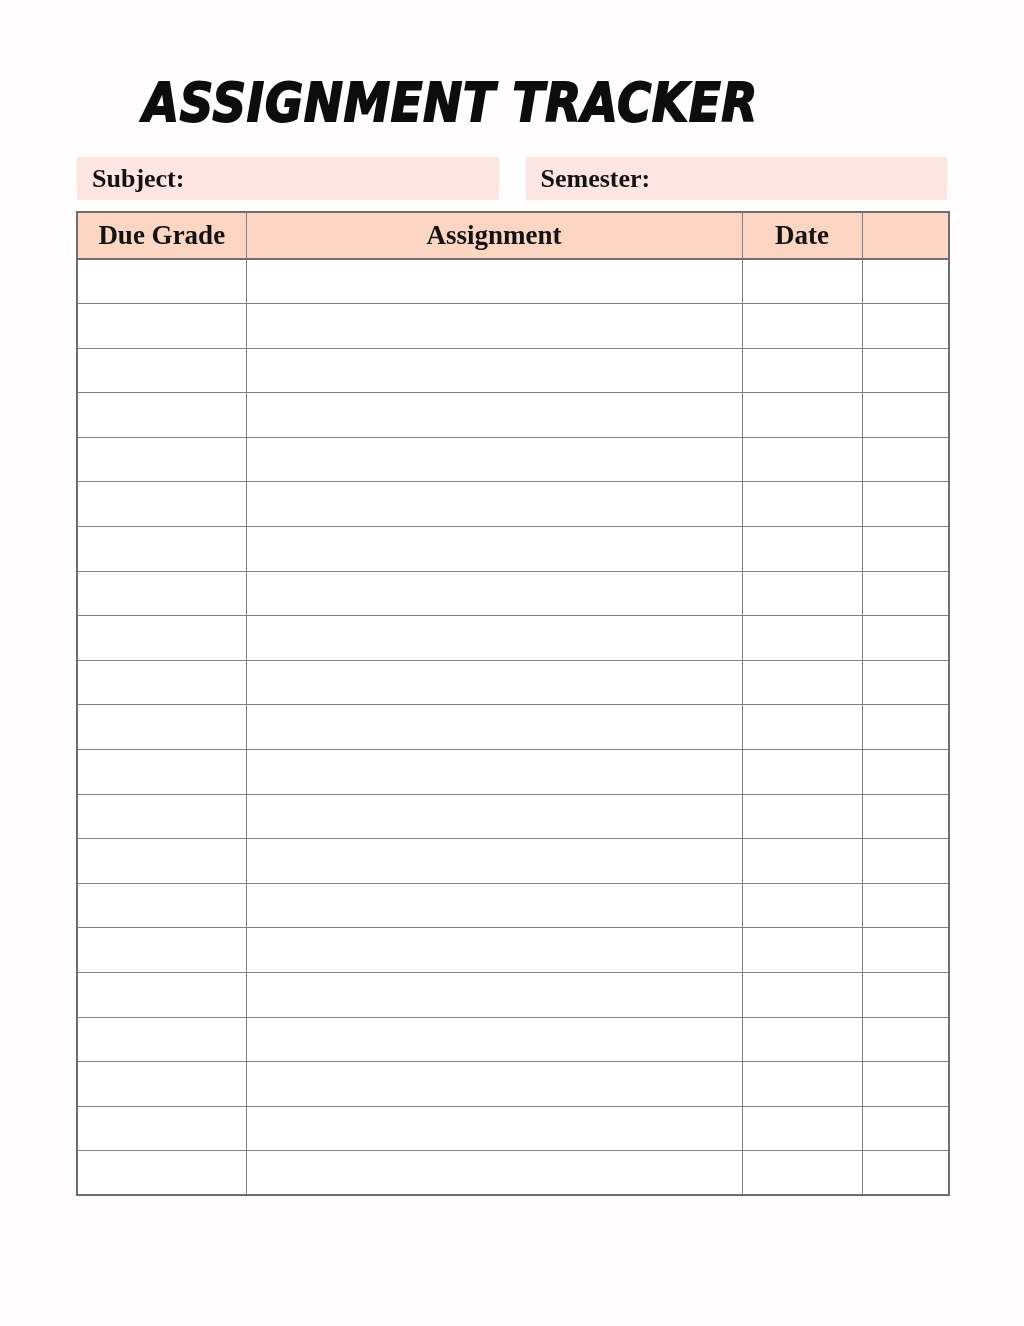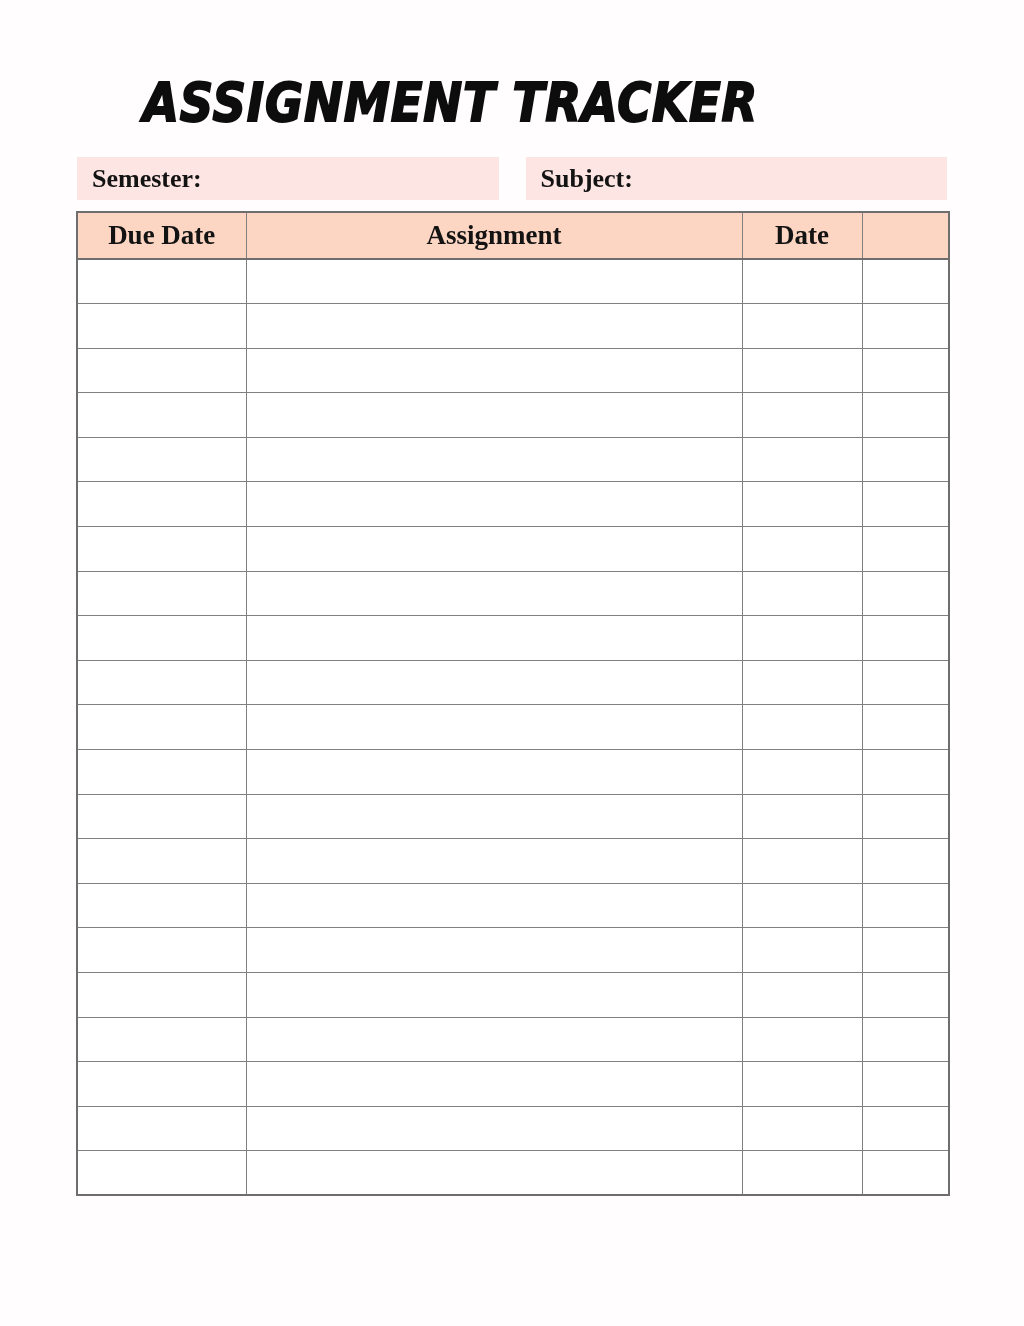--- a/index.html
+++ b/index.html
@@ -92,39 +92,39 @@
 </style>
 </head>
 <body>
 
 <div class="title-wrap">
   <h1 class="page-title">ASSIGNMENT TRACKER</h1>
 </div>
 
 <div class="fields">
   <div class="field-box">
-    <span class="field-label">Semester:</span>
+    <span class="field-label">Subject:</span>
     <span class="field-value"></span>
   </div>
   <div class="field-box">
-    <span class="field-label">Subject:</span>
+    <span class="field-label">Semester:</span>
     <span class="field-value"></span>
   </div>
 </div>
 
 <table class="tracker">
   <colgroup>
     <col class="c-due">
     <col class="c-assn">
     <col class="c-grade">
     <col class="c-check">
   </colgroup>
   <thead>
     <tr>
-      <th>Due Date</th>
+      <th>Due Grade</th>
       <th>Assignment</th>
       <th>Date</th>
       <th></th>
     </tr>
   </thead>
   <tbody>
       <tr>
         <td></td>
         <td></td>
         <td></td>

